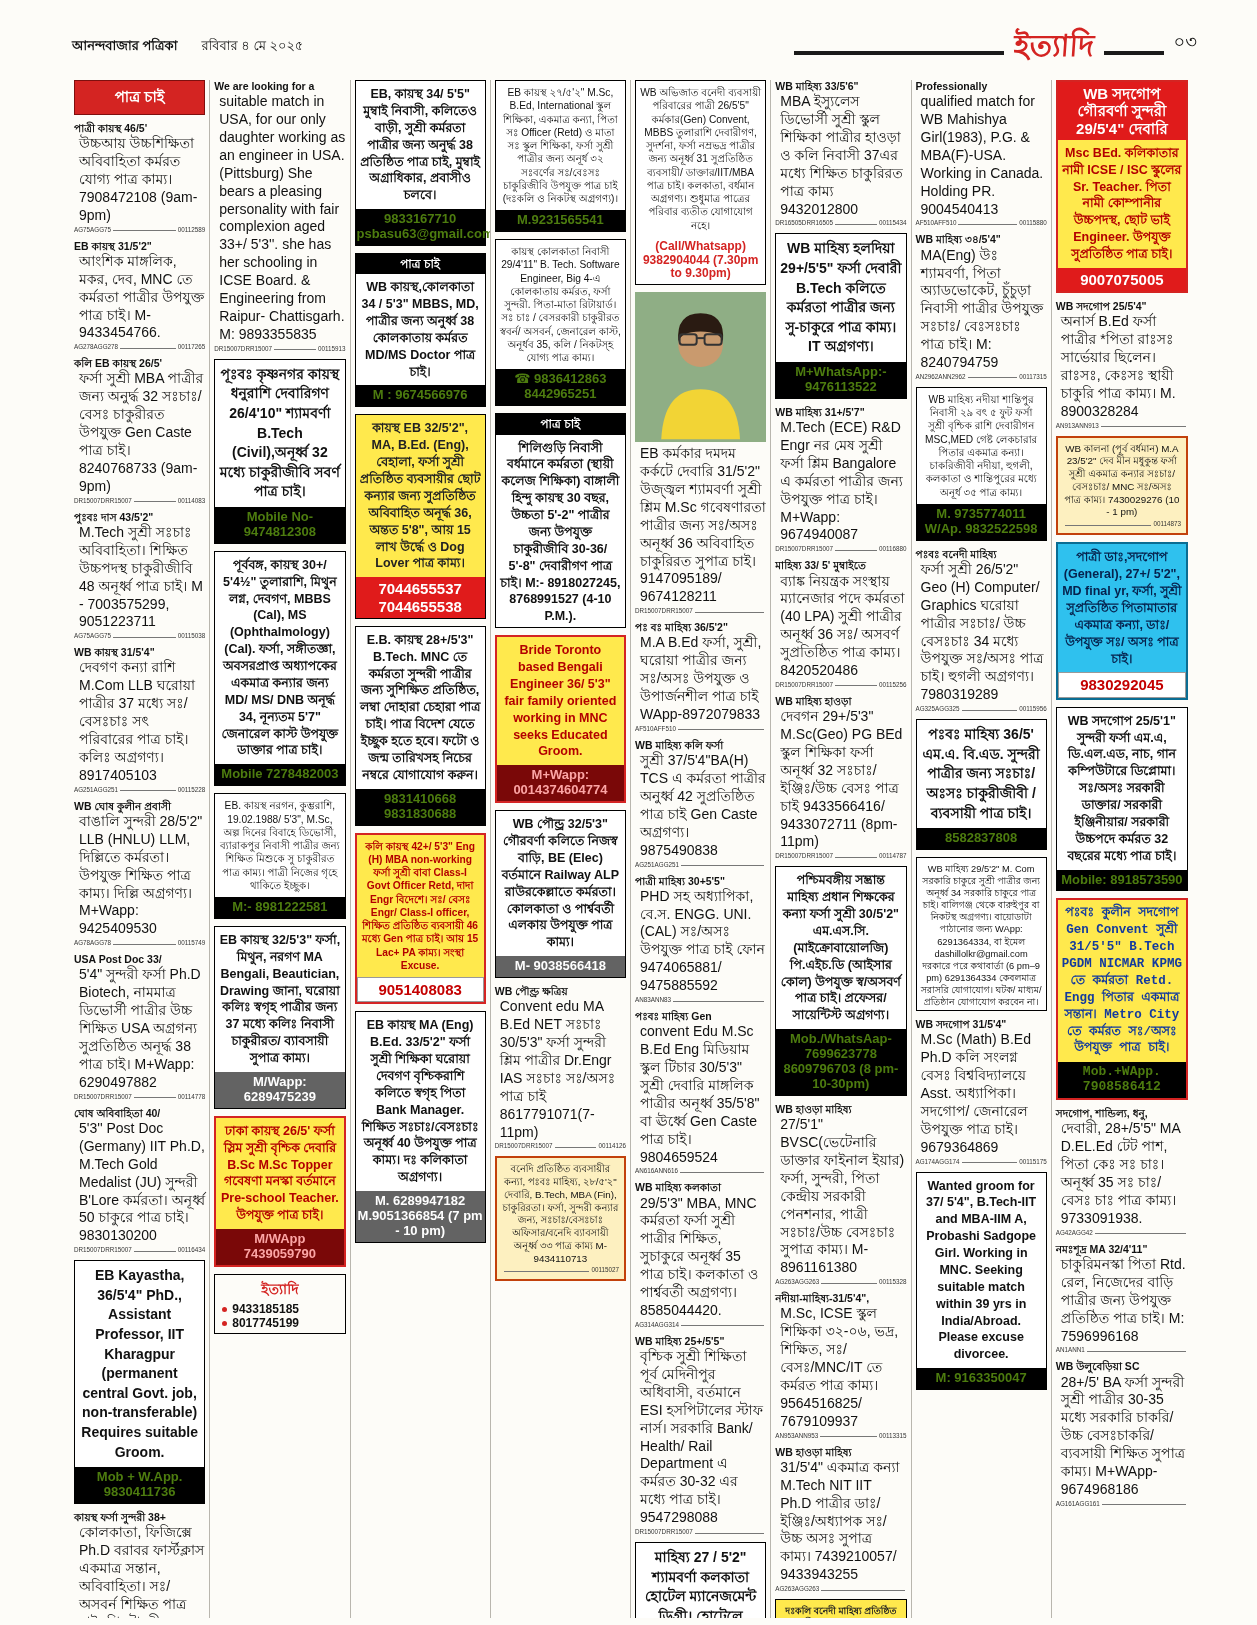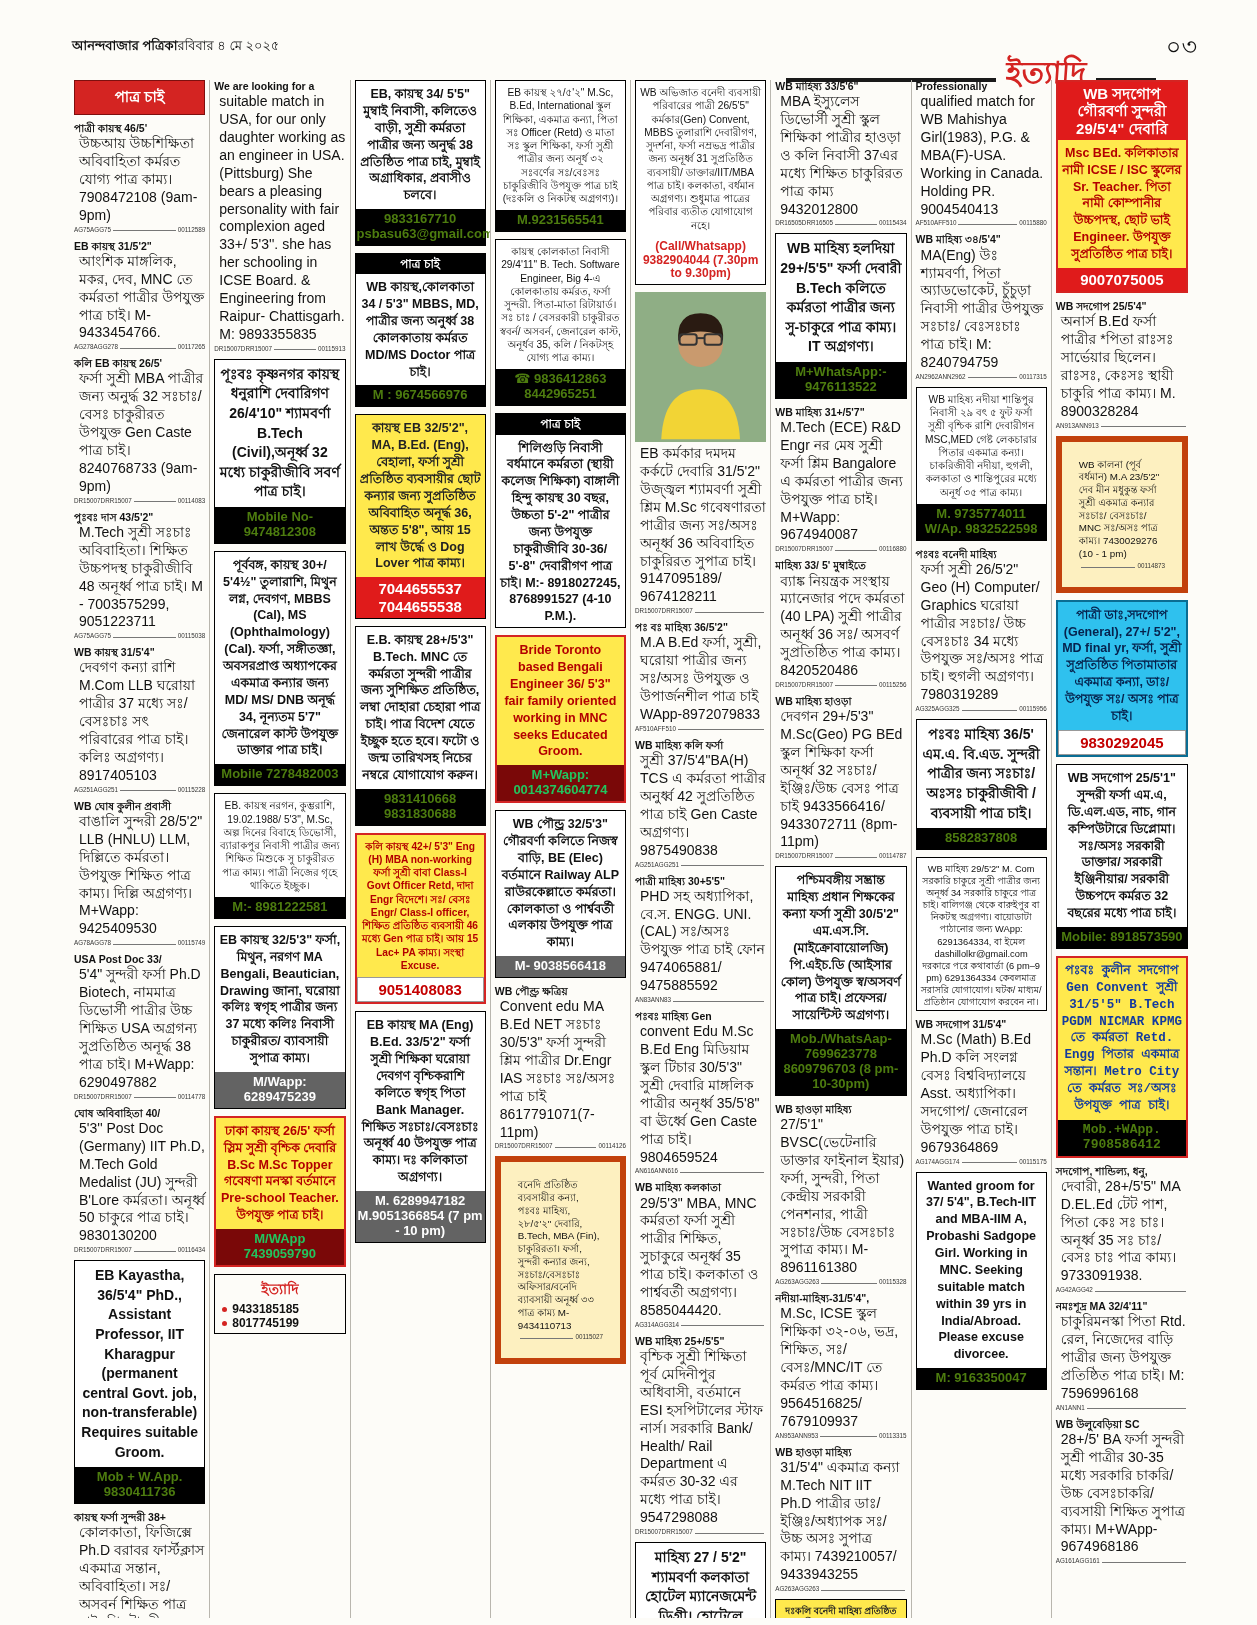--- a/index.html
+++ b/index.html
@@ -1,54 +1,54 @@
 <!DOCTYPE html>
 <html><head>
 <meta charset="utf-8">
 <style>
   html,body{margin:0;padding:0;background:#f7f6f2;}
   body{width:1257px;height:1625px;position:relative;font-family:"Liberation Sans","DejaVu Sans",sans-serif;color:#111;}
   .page{position:absolute;inset:0;background:#fdfcf8;}
   
   .masthead{position:absolute;top:28px;left:72px;right:60px;height:34px;}
-  .mh-left{position:absolute;left:0;top:8px;font-size:13px;display:flex;gap:0;align-items:baseline;}
+  .mh-left{position:absolute;left:0;top:8px;font-size:13px;display:flex;gap:24px;align-items:baseline;}
   .mh-paper{font-weight:bold;}
   .mh-right{position:absolute;right:0;top:0;display:flex;align-items:flex-end;gap:10px;}
   .mh-rule{height:4px;background:#1a1a1a;width:210px;margin-bottom:6px;}
   .mh-rule.short{width:60px;}
   .mh-section{color:#d42422;font-size:30px;font-weight:bold;line-height:1;transform:skewX(-4deg);}
-  .mh-page{font-size:24px;margin-bottom:20px;}
+  .mh-page{font-size:18px;margin-bottom:2px;}
   
   .cols{position:absolute;top:80px;left:70px;width:1122px;height:1538px;display:grid;grid-template-columns:repeat(8,1fr);}
   .col{border-right:1px solid #b9b6ae;padding:0 4px;overflow:hidden;}
   .col:last-child{border-right:none;}
   
   .ad{margin:0 0 7px 0;}
   .sec-head{background:#d42422;color:#fff;font-weight:bold;text-align:center;font-size:15px;padding:4px 2px;border:1px solid #7e0f0e;}
   .plain .head{font-weight:bold;font-size:10.5px;line-height:1.25;}
   .plain .body{font-size:14px;line-height:1.28;padding-left:5px;}
   .codes{display:flex;align-items:center;font-size:6.3px;color:#333;margin-top:1px;}
   .codes .dash{flex:1;border-bottom:1px solid #777;margin:0 2px;height:3px;}
   .boxad{border:1.6px solid #000;padding:3px 3px 0 3px;text-align:center;font-size:10.2px;line-height:1.3;background:#fff;}
   .boxad.lg{font-size:12.5px;font-weight:bold;line-height:1.35;}
   .boxad.xl{font-size:14px;font-weight:bold;line-height:1.4;}
   .boxad .btext{padding:2px 1px;}
   .boxhead{background:#000;color:#fff;font-weight:bold;margin:-3px -3px 3px -3px;padding:2px;font-size:12px;}
   .bar{display:block;font-weight:bold;text-align:center;padding:3px 1px;margin:3px -3px 0 -3px;font-size:13px;line-height:1.15;}
   .bar-black{background:#000;color:#4d7c0f;}
   .bar-gray{background:#636363;color:#fff;}
   .bar-red{background:#e01b1b;color:#fff;font-size:15px;}
-  .bar-darkred{background:#7a0808;color:#22c55e;}
+  .bar-darkred{background:#7a0808;color:#fca5a5;}
   .bar-navy{background:#22368f;color:#fff;}
   .bar-white{background:#fff;color:#c40000;border:1px solid #999;font-size:15px;}
   .bar-redtext{color:#d42422;background:transparent;font-size:12px;}
   .yellow{background:#ffe94d;border:2px solid #d42422;color:#b30000;font-weight:bold;}
   .yellow.blackborder{border:1.6px solid #000;color:#222;}
   .cyan{background:#2fc1ee;border:2px solid #0a6d93;color:#06224d;font-weight:bold;}
-  .palead{background:#fdf0c0;border:6px solid #c2410c;text-align:left;font-size:9.8px;padding:17px;line-height:1.3;}
+  .palead{background:#fdf0c0;border:2px solid #c2410c;text-align:center;font-size:9.8px;padding:5px;line-height:1.3;}
   .navytext{color:#133a9e;font-family:Liberation Mono, monospace;}
   .contact-box{border:1.6px solid #000;text-align:center;padding:3px;}
   .contact-title{color:#d42422;font-weight:bold;font-size:14px;}
   .contact-line{font-size:12px;font-weight:bold;text-align:left;padding-left:14px;position:relative;}
   .contact-line::before{content:"";position:absolute;left:4px;top:5px;width:5px;height:5px;border-radius:50%;background:#d42422;}
   .photo{width:100%;height:150px;background:#8fae85;display:block;margin:0 auto 3px auto;}
   .small{font-size:9.3px;}
 </style>
 </head>
 <body>

